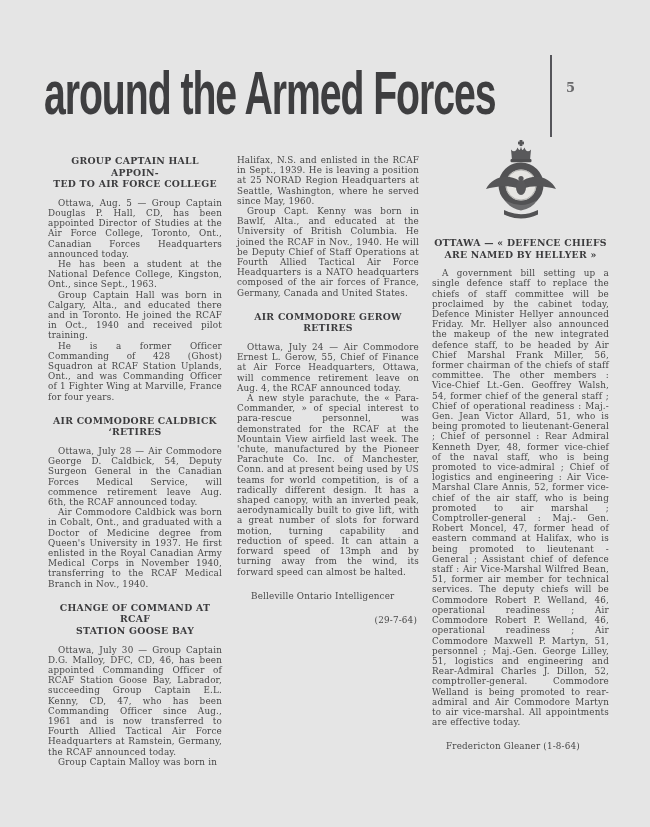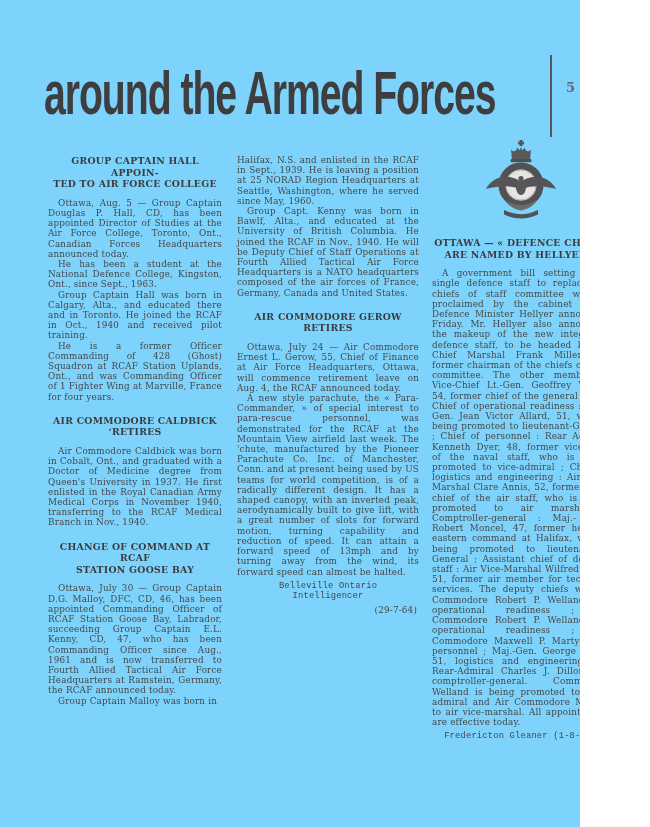--- a/index.html
+++ b/index.html
@@ -1,18 +1,18 @@
 <!DOCTYPE html>
 <html><head>
 <meta charset="utf-8">
 <style>
   html,body{margin:0;padding:0;background:#ffffff;}
   .page{
-    position:relative;width:580px;height:827px;overflow:hidden;
-    background:#7dd3fc;
+    position:relative;width:650px;height:827px;overflow:hidden;
+    background:#e5e5e5;
     font-family:"DejaVu Serif",serif;
     color:#474747;
   }
   
   .masthead{position:absolute;left:44px;top:60px;height:62px;}
   .masthead-text{
     display:inline-block;
     font-family:"Liberation Sans",sans-serif;
     font-weight:bold;font-size:56px;line-height:60px;
     letter-spacing:-1.5px;white-space:nowrap;color:#3e3e40;
@@ -28,21 +28,21 @@
   .col-1{left:48px;top:155px;width:174px;}
   .col-2{left:237px;top:155px;width:182px;}
   .col-3{left:432px;top:140px;width:177px;}
   .head{
     font-weight:bold;font-size:9.3px;line-height:11.6px;text-align:center;
     letter-spacing:0.03em;color:#3c3c3e;margin:13px 0 8px 0;
   }
   .col > :first-child{margin-top:0;}
   p.para{margin:0;text-indent:10px;}
   p.para.noindent{text-indent:0;}
-  .source-line{margin:4px;text-align:center;text-indent:0;font-family:Liberation Mono, monospace;}
+  .source-line{margin:14px;text-align:left;text-indent:0;}
   .dateline{margin:3px 2px 0 0;text-align:right;}
   
   .crest{width:72px;height:84px;margin:0 auto 12px auto;}
 </style>
 </head>
 <body>
 
 <div class="page">
 
   <div class="masthead">
@@ -57,20 +57,21 @@
       <div>TED TO AIR FORCE COLLEGE</div>
     </div>
     <p class="para">Ottawa, Aug. 5 — Group Captain Douglas P. Hall, CD, has been appointed Director of Studies at the Air Force College, Toronto, Ont., Canadian Forces Headquarters announced today.</p>
     <p class="para">He has been a student at the National Defence College, Kingston, Ont., since Sept., 1963.</p>
     <p class="para">Group Captain Hall was born in Calgary, Alta., and educated there and in Toronto. He joined the RCAF in Oct., 1940 and received pilot training.</p>
     <p class="para">He is a former Officer Commanding of 428 (Ghost) Squadron at RCAF Station Uplands, Ont., and was Commanding Officer of 1 Fighter Wing at Marville, France for four years.</p>
     <div class="head">
       <div>AIR COMMODORE CALDBICK</div>
       <div>‘RETIRES</div>
     </div>
+    <p class="para">Ottawa, July 28 — Air Commodore George D. Caldbick, 54, Deputy Surgeon General in the Canadian Forces Medical Service, will commence retirement leave Aug. 6th, the RCAF announced today.</p>
     <p class="para">Air Commodore Caldbick was born in Cobalt, Ont., and graduated with a Doctor of Medicine degree from Queen's University in 1937. He first enlisted in the Royal Canadian Army Medical Corps in November 1940, transferring to the RCAF Medical Branch in Nov., 1940.</p>
     <div class="head">
       <div>CHANGE OF COMMAND AT RCAF</div>
       <div>STATION GOOSE BAY</div>
     </div>
     <p class="para">Ottawa, July 30 — Group Captain D.G. Malloy, DFC, CD, 46, has been appointed Commanding Officer of RCAF Station Goose Bay, Labrador, succeeding Group Captain E.L. Kenny, CD, 47, who has been Commanding Officer since Aug., 1961 and is now transferred to Fourth Allied Tactical Air Force Headquarters at Ramstein, Germany, the RCAF announced today.</p>
     <p class="para">Group Captain Malloy was born in</p>
   </div>
 
   <div class="col col-2">

